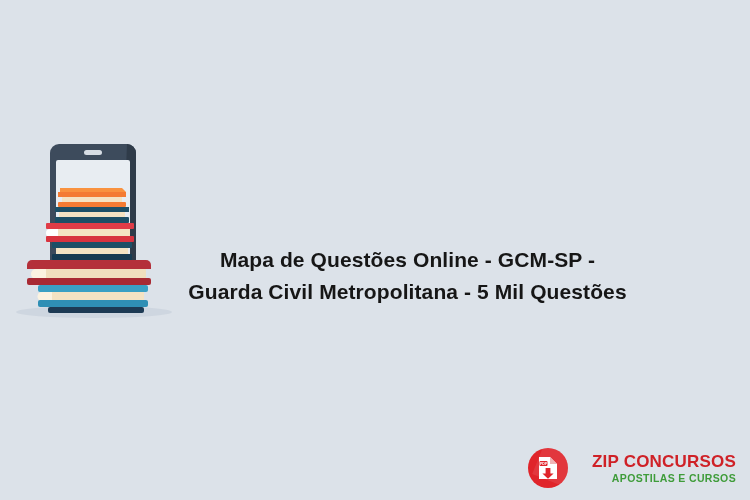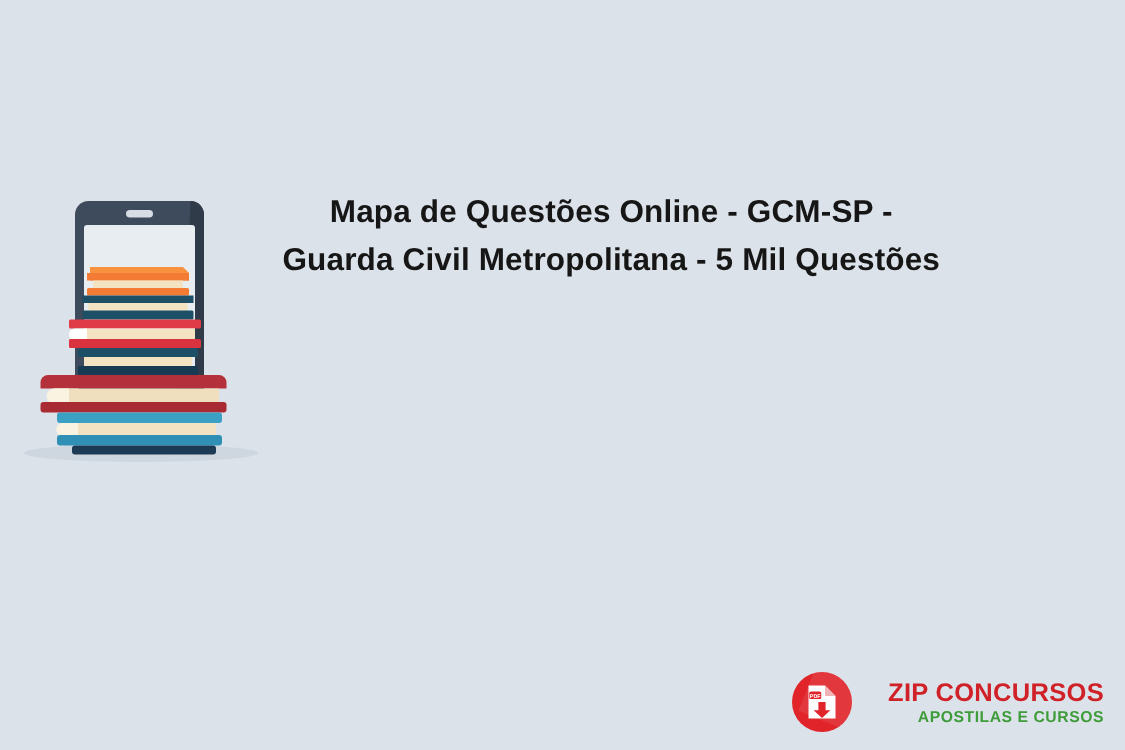--- a/index.html
+++ b/index.html
@@ -22,21 +22,21 @@
   }
 
   
   .hero {
     position: absolute;
     left: 0;
     top: 112px;
     width: 661px;
     height: 210px;
     display: flex;
-    align-items: flex-start;
+    align-items: flex-end;
   }
 
   .illustration {
     position: relative;
     width: 170px;
     height: 200px;
     flex: 0 0 170px;
     margin-left: 8px;
   }
 

